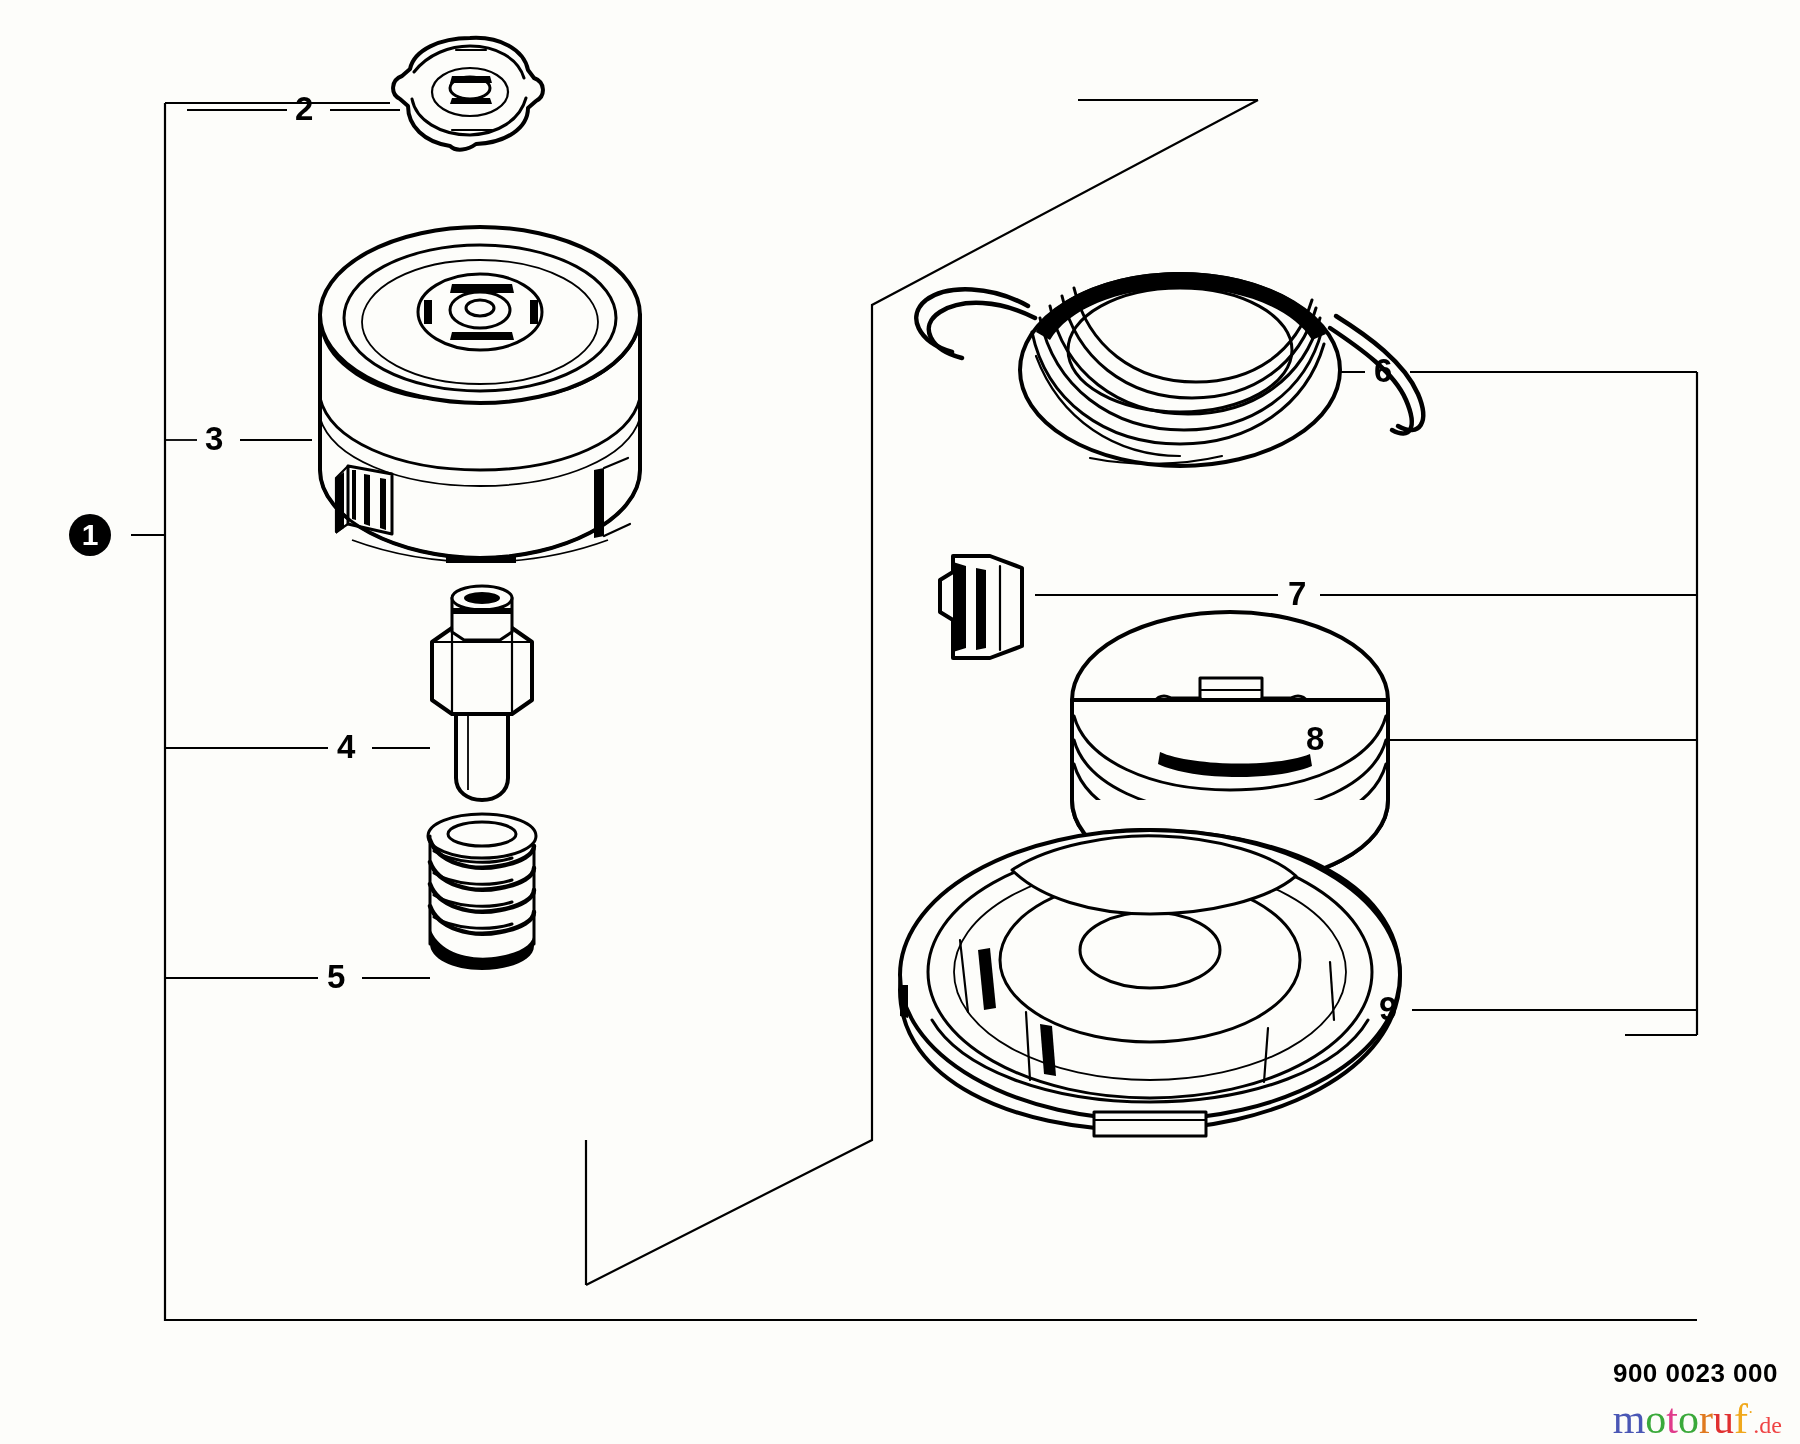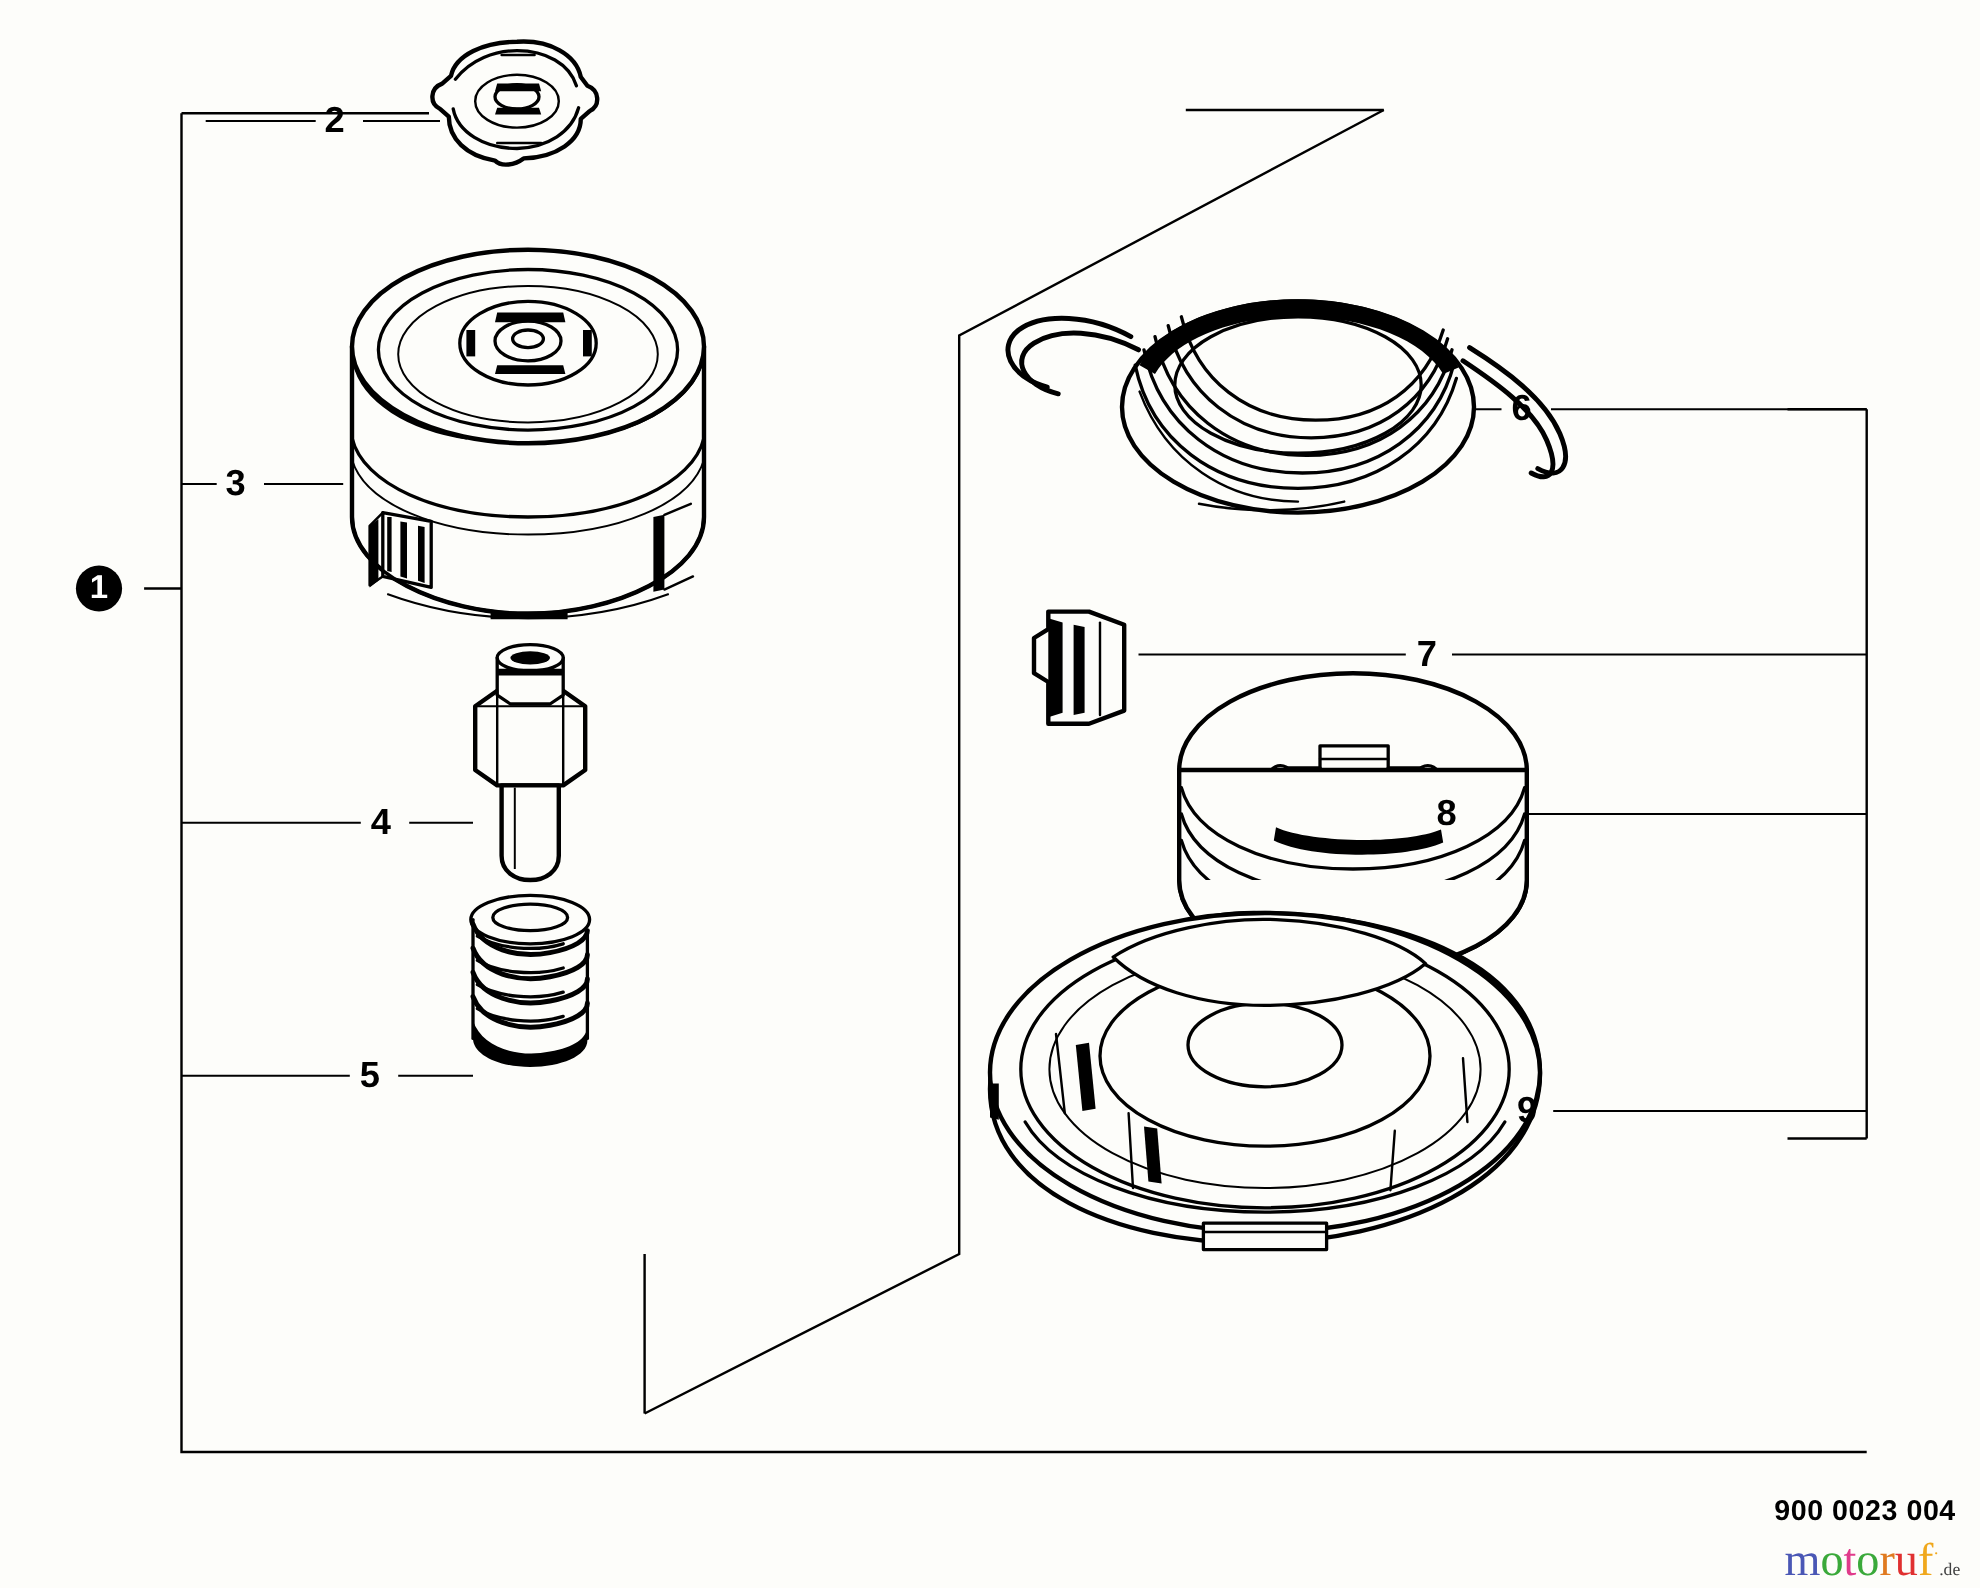--- a/index.html
+++ b/index.html
@@ -70,22 +70,22 @@
   #logo .l4 { color: #3aa93a; }
   #logo .l5 { color: #e07a1f; }
   #logo .l6 { color: #e03030; }
   #logo .l7 { color: #f0a81c; }
   #logo .dot {
     color: #f0a81c;
     font-size: 16px;
     vertical-align: super;
   }
   #logo .de {
-    color: #404040;
-    font-size: 16px;
+    color: #ef4444;
+    font-size: 24px;
   }
 </style>
 </head>
 <body>
 
 <div id="page">
 
   <svg id="diagram-svg" viewBox="0 0 1800 1444">
     <defs>
       <style>
@@ -359,19 +359,19 @@
   <div class="callout-num" style="left:327px; top:960px;">5</div>
 
   <div class="callout-num" style="left:1374px; top:354px;">6</div>
 
   <div class="callout-num" style="left:1288px; top:577px;">7</div>
 
   <div class="callout-num" style="left:1306px; top:722px;">8</div>
 
   <div class="callout-num" style="left:1379px; top:992px;">9</div>
 
-  <div id="partnumber">900 0023 004</div>
+  <div id="partnumber">900 0023 000</div>
 
   <div id="logo">
     <span class="l1">m</span><span class="l2">o</span><span class="l3">t</span><span class="l4">o</span><span class="l5">r</span><span class="l6">u</span><span class="l7">f</span><span class="dot">·</span><span class="de">.de</span>
   </div>
 
 </div>
 
 </body></html>

